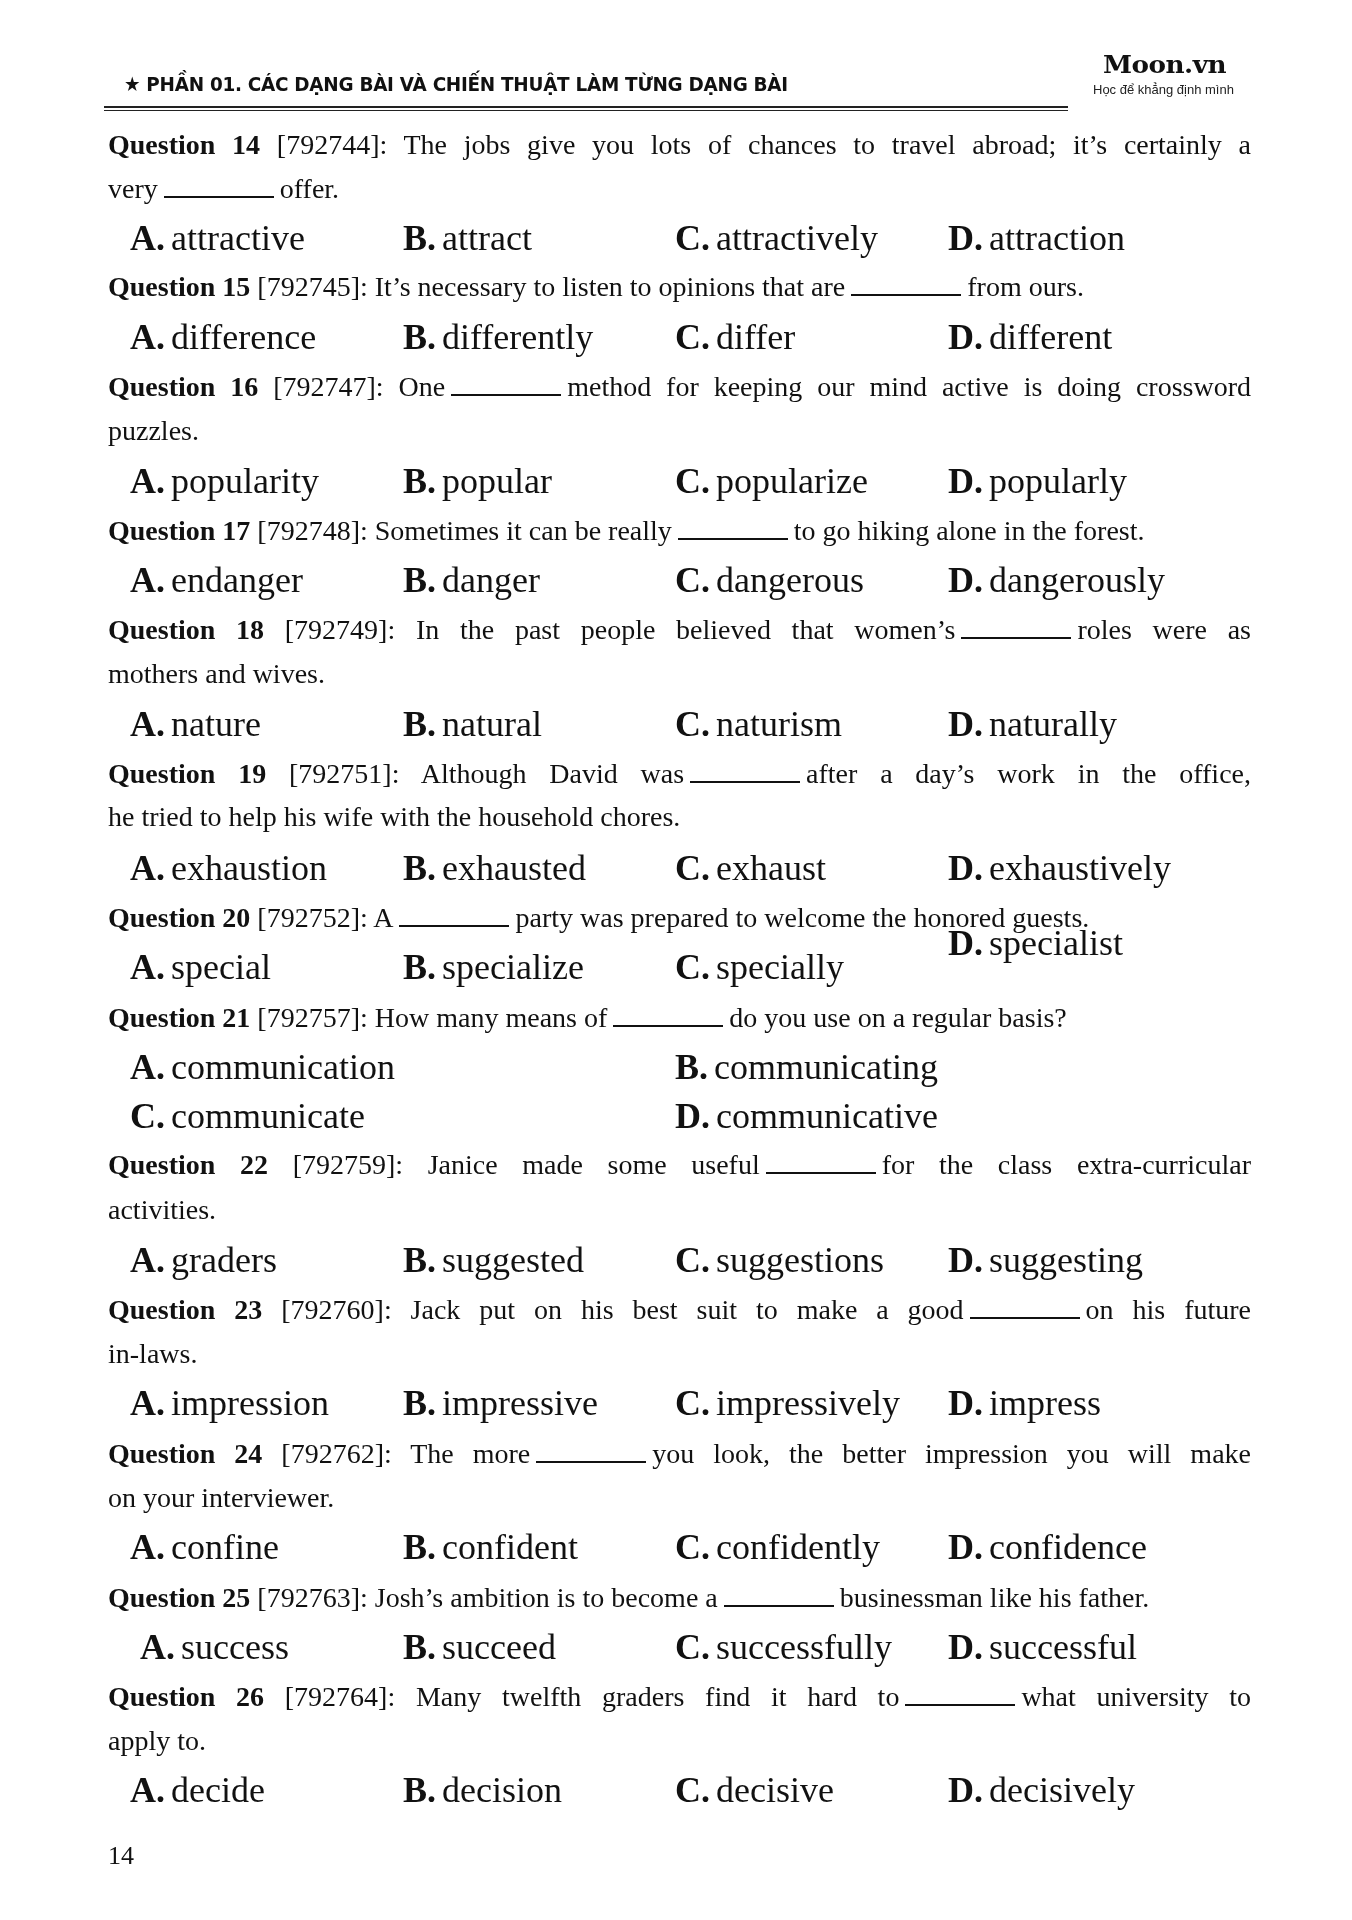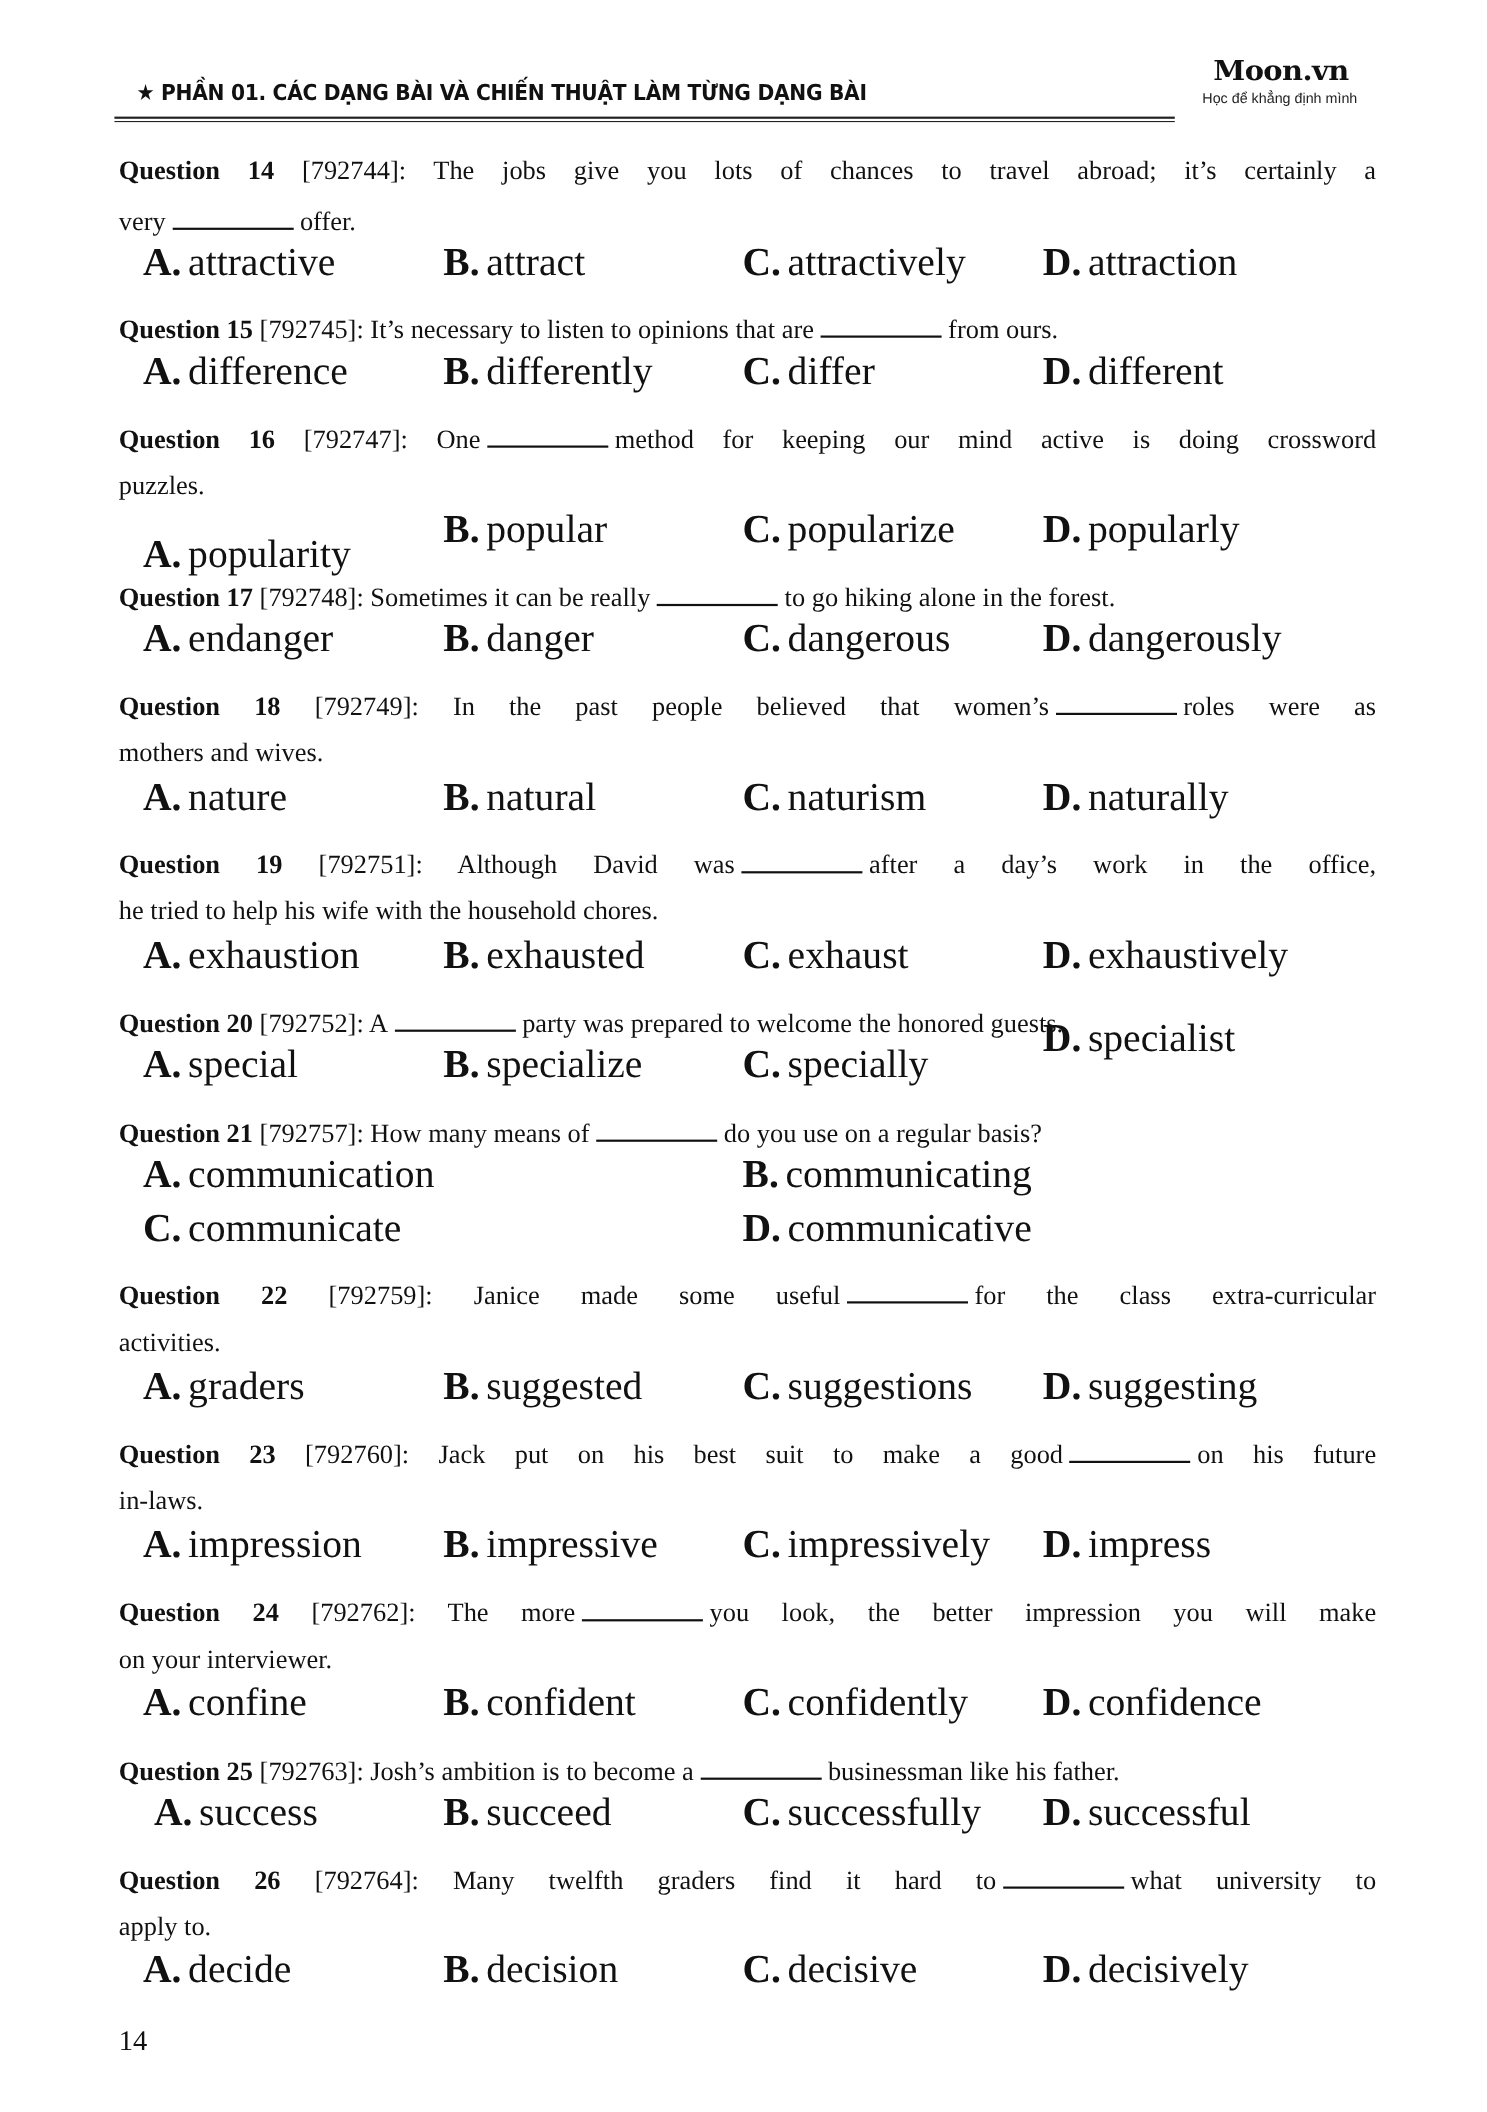--- a/index.html
+++ b/index.html
@@ -7,22 +7,22 @@
          font-family: "DejaVu Serif", "Liberation Serif", serif; color: #111111; }
   .hdr-title { position: absolute; left: 124px; top: 72px; font-family: "DejaVu Sans", "Liberation Sans", sans-serif;
                font-weight: bold; font-size: 20px; letter-spacing: -0.3px; color: #111; white-space: nowrap;
                transform: scaleX(0.92); transform-origin: left center; }
   .hdr-rule { position: absolute; left: 104px; top: 106px; width: 964px; height: 1px;
               border-top: 2px solid #222; border-bottom: 1px solid #222; padding-top: 1px; box-sizing: content-box; }
   .logo { position: absolute; left: 1103px; top: 50px; font-family: "DejaVu Serif", serif; font-weight: bold;
           font-size: 25px; color: #111; letter-spacing: -0.5px; transform: scaleX(1.05); transform-origin: left center; }
   .tagline { position: absolute; left: 1093px; top: 82px; font-family: "Liberation Sans", sans-serif;
              font-size: 13px; color: #222; white-space: nowrap; text-align: center; }
-  .line { position: absolute; left: 108px; white-space: nowrap; font-size: 24px; line-height: 30px;
-          font-family: "Liberation Serif", "DejaVu Serif", serif; margin-top: 11px; }
+  .line { position: absolute; left: 108px; white-space: nowrap; font-size: 28px; line-height: 30px;
+          font-family: "Liberation Serif", "DejaVu Serif", serif; }
   .line.justify { width: 1143px; text-align: justify; text-align-last: justify; }
   .qlabel { font-weight: bold; }
   .blank { display: inline-block; width: 110px; border-bottom: 2px solid #111; height: 22px; vertical-align: baseline; margin: 0 6px; }
   .opt { position: absolute; white-space: nowrap; font-size: 36px; line-height: 30px;
          font-family: "Liberation Serif", "DejaVu Serif", serif; }
   .opt .letter { font-weight: bold; margin-right: 6px; }
   .page-num { position: absolute; left: 108px; top: 1841px; font-size: 26px; font-family: "Liberation Serif", serif; }
 </style>
 </head>
 <body>
@@ -54,21 +54,21 @@
 <div class="opt" style="left:130px;top:322px"><span class="letter">A.</span><span>difference</span></div>
 <div class="opt" style="left:403px;top:322px"><span class="letter">B.</span><span>differently</span></div>
 <div class="opt" style="left:675px;top:322px"><span class="letter">C.</span><span>differ</span></div>
 <div class="opt" style="left:948px;top:322px"><span class="letter">D.</span><span>different</span></div>
 
 <div class="line justify" style="top:372px">
   <span class="qlabel">Question 16</span>
   <span>[792747]</span><span>: One</span><span class="blank"></span><span>method for keeping our mind active is doing crossword</span>
 </div>
 <div class="line" style="top:416px">puzzles.</div>
-<div class="opt" style="left:130px;top:488px"><span class="letter">A.</span><span>popularity</span></div>
+<div class="opt" style="left:130px;top:466px"><span class="letter">A.</span><span>popularity</span></div>
 <div class="opt" style="left:403px;top:466px"><span class="letter">B.</span><span>popular</span></div>
 <div class="opt" style="left:675px;top:466px"><span class="letter">C.</span><span>popularize</span></div>
 <div class="opt" style="left:948px;top:466px"><span class="letter">D.</span><span>popularly</span></div>
 
 <div class="line" style="top:516px">
   <span class="qlabel">Question 17</span>
   <span>[792748]</span><span>: Sometimes it can be really</span><span class="blank"></span><span>to go hiking alone in the forest.</span>
 </div>
 <div class="opt" style="left:130px;top:565px"><span class="letter">A.</span><span>endanger</span></div>
 <div class="opt" style="left:403px;top:565px"><span class="letter">B.</span><span>danger</span></div>

